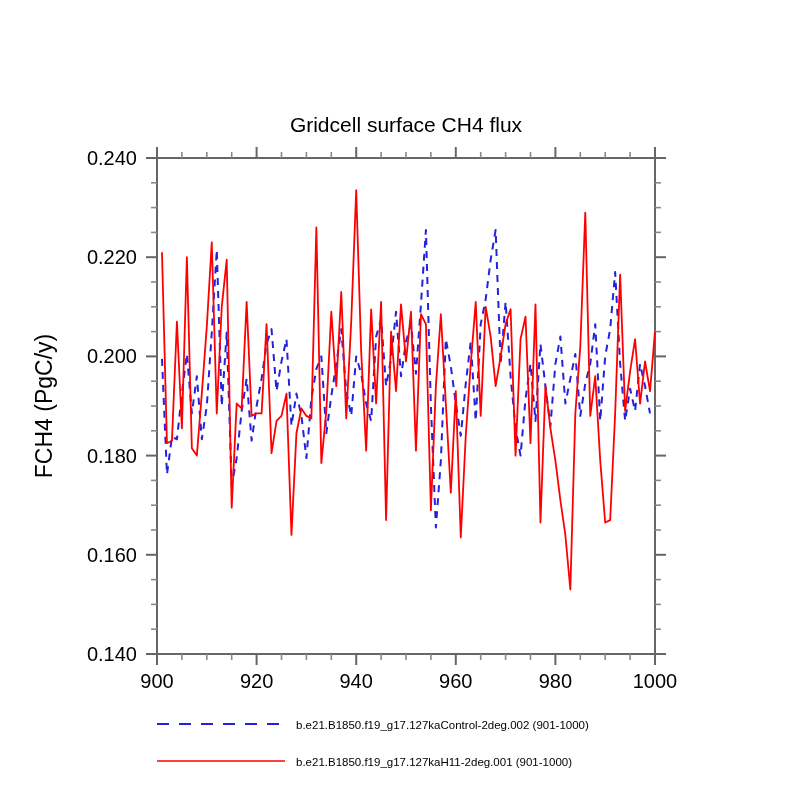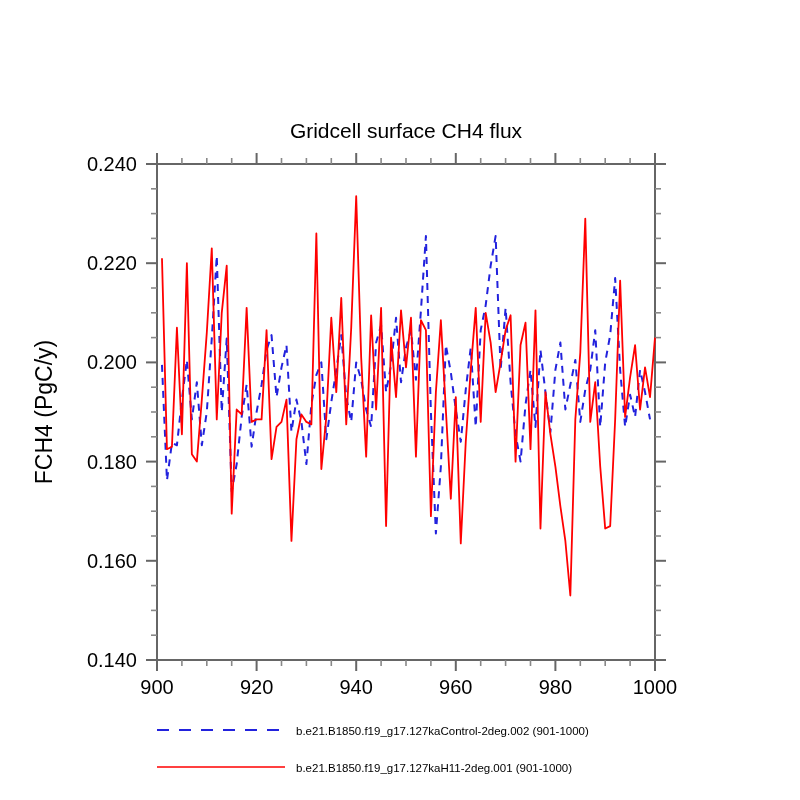--- a/index.html
+++ b/index.html
@@ -11,21 +11,21 @@
     width: 800px;
     height: 800px;
     font-family: "Liberation Sans", sans-serif;
     color: #000000;
     overflow: hidden;
     position: relative;
   }
   #figure {
     position: absolute;
     left: 0;
-    top: 12px;
+    top: 6px;
     width: 800px;
     height: 776px;
   }
   svg { display: block; }
   .chart-title {
     font-family: "Liberation Sans", sans-serif;
     font-size: 21px;
     fill: #000000;
   }
   .axis-tick-label {

